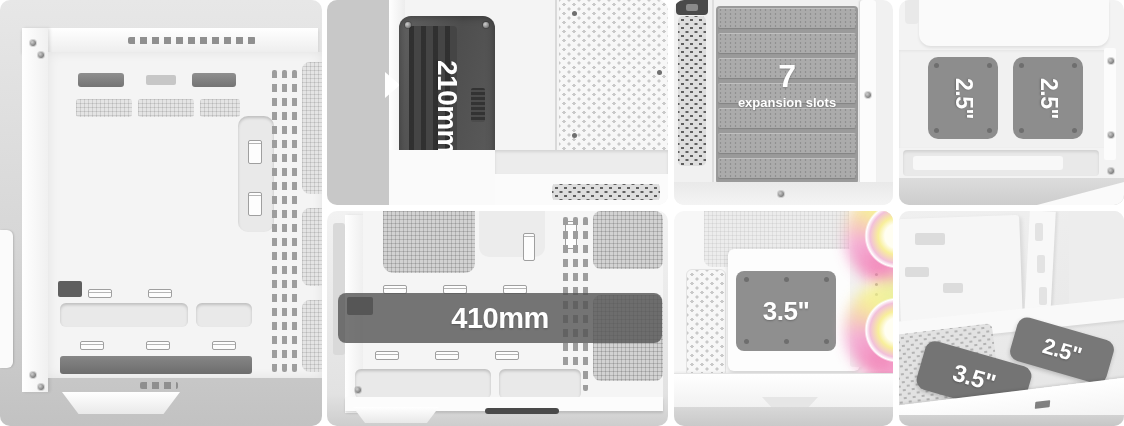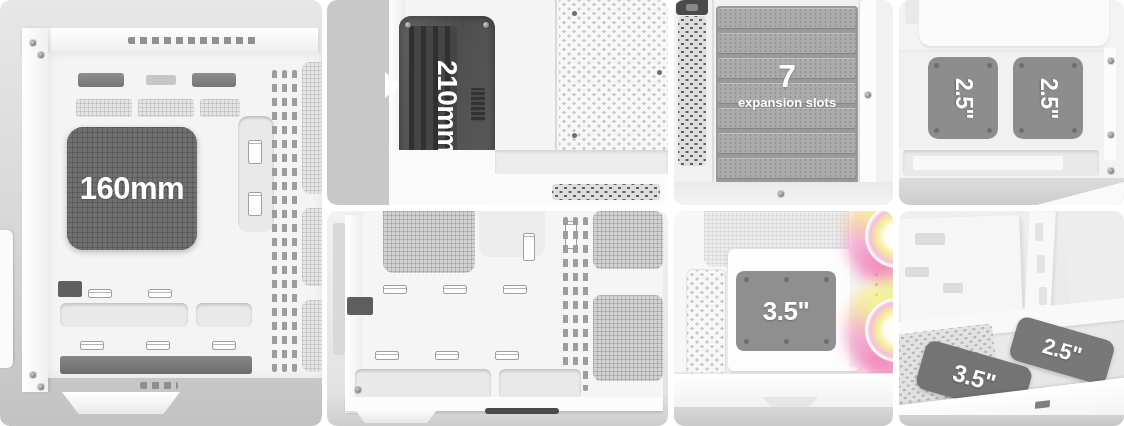--- a/index.html
+++ b/index.html
@@ -73,23 +73,20 @@
     <div class="abs darkbar" style="left:192px;top:73px;width:44px;height:14px;"></div>
     <div class="abs" style="left:146px;top:75px;width:30px;height:10px;background:#c7c7c7;border-radius:2px;"></div>
     <div class="abs mesh-lite" style="left:76px;top:99px;width:56px;height:18px;border-radius:3px;"></div>
     <div class="abs mesh-lite" style="left:138px;top:99px;width:56px;height:18px;border-radius:3px;"></div>
     <div class="abs mesh-lite" style="left:200px;top:99px;width:40px;height:18px;border-radius:3px;"></div>
 
     <div class="abs recess" style="left:238px;top:116px;width:36px;height:116px;border-radius:10px;"></div>
     <div class="abs slotpair" style="left:248px;top:140px;width:12px;height:22px;"></div>
     <div class="abs slotpair" style="left:248px;top:192px;width:12px;height:22px;"></div>
 
-    <div class="abs mesh-dark center" style="left:67px;top:127px;width:130px;height:123px;border-radius:16px;box-shadow:0 2px 6px rgba(0,0,0,.25);">
-      <span class="lbl" style="font-size:31px;">160mm</span>
-    </div>
 
     <div class="abs" style="left:58px;top:281px;width:24px;height:16px;background:#5f5f5f;border-radius:2px;"></div>
     <div class="abs slotpair" style="left:88px;top:289px;"></div>
     <div class="abs slotpair" style="left:148px;top:289px;"></div>
     <div class="abs recess" style="left:60px;top:303px;width:128px;height:24px;"></div>
     <div class="abs recess" style="left:196px;top:303px;width:56px;height:24px;"></div>
     <div class="abs slotpair" style="left:80px;top:341px;"></div>
     <div class="abs slotpair" style="left:146px;top:341px;"></div>
     <div class="abs slotpair" style="left:212px;top:341px;"></div>
     <div class="abs darkbar" style="left:60px;top:356px;width:192px;height:18px;background:linear-gradient(180deg,#868686,#6d6d6d);"></div>
@@ -149,20 +146,23 @@
     <div class="abs vdash" style="left:246px;top:6px;height:174px;"></div>
     <div class="abs vdash" style="left:256px;top:6px;height:174px;"></div>
     <div class="abs mesh-mid" style="left:266px;top:0;width:70px;height:58px;border-radius:8px;"></div>
     <div class="abs mesh-mid" style="left:266px;top:84px;width:70px;height:86px;border-radius:8px;"></div>
 
     <div class="abs slotpair" style="left:56px;top:74px;"></div>
     <div class="abs slotpair" style="left:116px;top:74px;"></div>
     <div class="abs slotpair" style="left:176px;top:74px;"></div>
     <div class="abs" style="left:20px;top:86px;width:26px;height:18px;background:#5e5e5e;border-radius:2px;"></div>
 
+    <div class="abs center" style="left:11px;top:82px;width:324px;height:50px;border-radius:8px;background:rgba(84,84,84,.8);">
+      <span class="lbl" style="font-size:29px;">410mm</span>
+    </div>
 
     <div class="abs slotpair" style="left:48px;top:140px;"></div>
     <div class="abs slotpair" style="left:108px;top:140px;"></div>
     <div class="abs slotpair" style="left:168px;top:140px;"></div>
     <div class="abs recess" style="left:28px;top:158px;width:136px;height:30px;"></div>
     <div class="abs recess" style="left:172px;top:158px;width:82px;height:30px;"></div>
 
     <div class="abs" style="left:18px;top:186px;width:318px;height:14px;background:#fcfcfc;box-shadow:0 2px 2px rgba(0,0,0,.12);"></div>
     <div class="abs" style="left:26px;top:196px;width:86px;height:16px;background:linear-gradient(180deg,#ffffff,#e8e8e8);clip-path:polygon(0 0,100% 0,86% 100%,14% 100%);"></div>
     <div class="abs" style="left:158px;top:197px;width:74px;height:6px;background:#4a4a4a;border-radius:3px;"></div>

